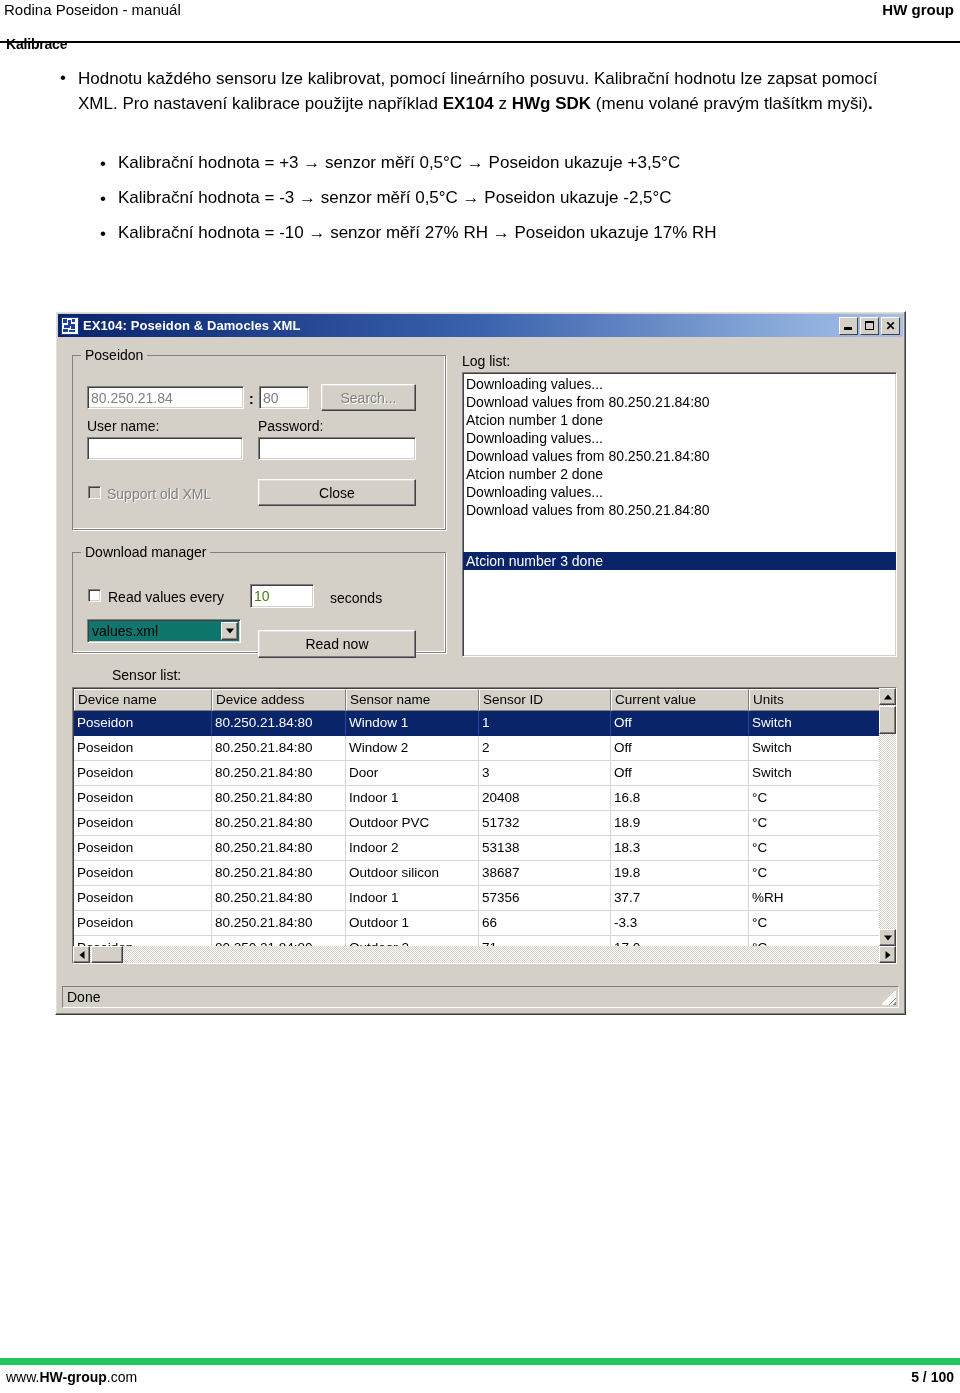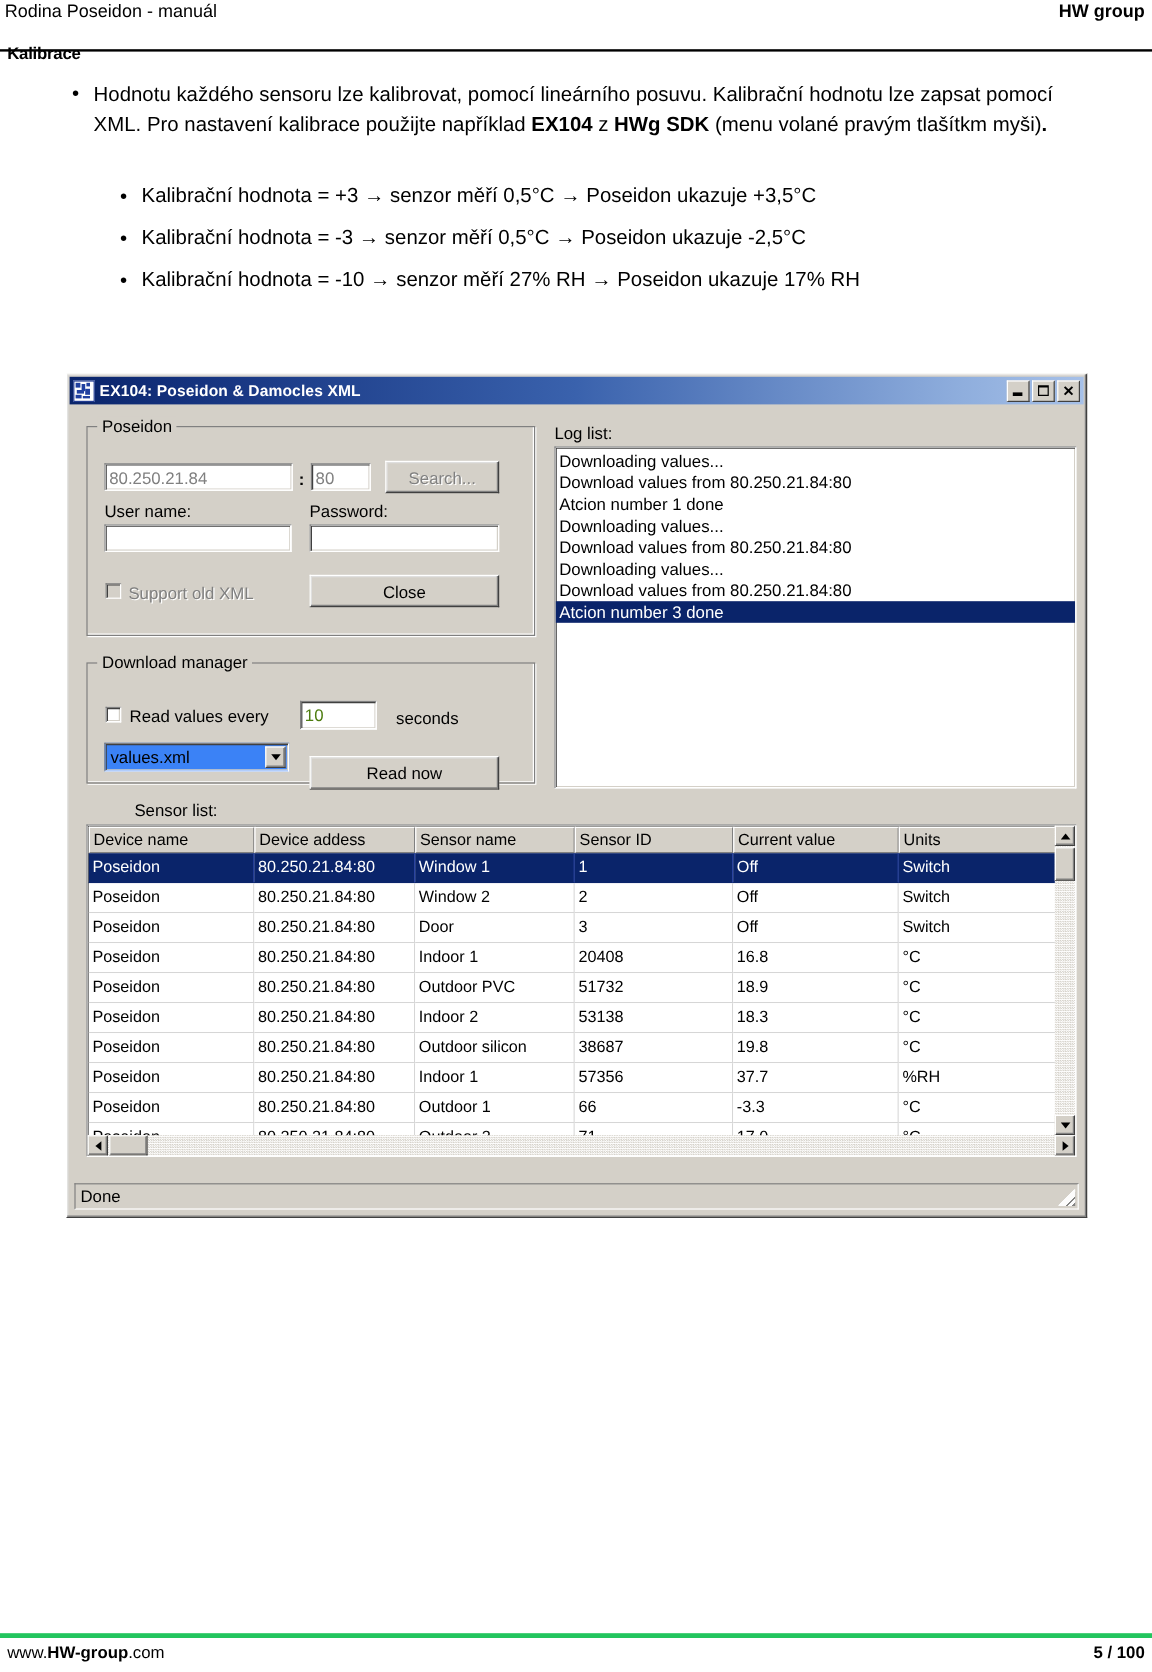--- a/index.html
+++ b/index.html
@@ -239,21 +239,21 @@
     border-right: 1px solid #ffffff;
     border-bottom: 1px solid #ffffff;
     box-shadow: inset 1px 1px 0 #404040, inset -1px -1px 0 #d4d0c8;
     box-sizing: border-box;
   }
   .cbox.disabled { background: #d4d0c8; }
 
   
   .combo {
     position: absolute;
-    background: #3b82f6;
+    background: #0f766e;
     border-top: 1px solid #808080;
     border-left: 1px solid #808080;
     border-right: 1px solid #ffffff;
     border-bottom: 1px solid #ffffff;
     box-shadow: inset 1px 1px 0 #404040, inset -1px -1px 0 #d4d0c8;
     box-sizing: border-box;
     display: flex;
     align-items: center;
   }
   .combo .combo-text {
@@ -302,20 +302,21 @@
   }
   .log-item {
     font-size: 14px;
     line-height: 18px;
     padding-left: 3px;
     white-space: nowrap;
   }
   .log-item.sel {
     background: #0a246a;
     color: #ffffff;
+    margin-top: 33px;
   }
 
   
   .table-wrap {
     position: absolute;
     background: #ffffff;
     border-top: 1px solid #808080;
     border-left: 1px solid #808080;
     border-right: 1px solid #ffffff;
     border-bottom: 1px solid #ffffff;
@@ -437,21 +438,21 @@
   }
   .grip::after {
     background: linear-gradient(135deg, transparent 0 78%, #ffffff 78% 88%, #808080 88% 100%);
   }
 
   
   .doc-footer {
     position: absolute;
     left: 0; bottom: 8px;
     width: 960px;
-    border-top: 4px solid #22c55e;
+    border-top: 7px solid #22c55e;
     display: flex;
     justify-content: space-between;
     align-items: center;
     padding: 4px 6px 0 6px;
     box-sizing: border-box;
   }
   .doc-footer .f-left { font-size: 14px; }
   .doc-footer .f-left b { font-weight: bold; }
   .doc-footer .f-right { font-size: 14px; font-weight: bold; }
 </style>
@@ -550,20 +551,21 @@
     </div>
     <div class="btn" style="position:absolute; left:200px; top:278px; width:158px; height:28px;margin-top:13px;">Read now</div>
 
     <div class="lbl" style="left:404px; top:14px;">Log list:</div>
     <div class="loglist" style="left:404px; top:33px; width:435px; height:285px;">
       <div class="log-item">Downloading values...</div>
       <div class="log-item">Download values from 80.250.21.84:80</div>
       <div class="log-item">Atcion number 1 done</div>
       <div class="log-item">Downloading values...</div>
       <div class="log-item">Download values from 80.250.21.84:80</div>
+      <div class="log-item">Atcion number 2 done</div>
       <div class="log-item">Downloading values...</div>
       <div class="log-item">Download values from 80.250.21.84:80</div>
       <div class="log-item sel">Atcion number 3 done</div>
     </div>
 
     <div class="lbl" style="left:14px; top:328px;margin-left:40px;">Sensor list:</div>
 
     <div class="table-wrap" style="left:14px; top:348px; width:825px; height:277px;">
 
       <div class="tbl">

